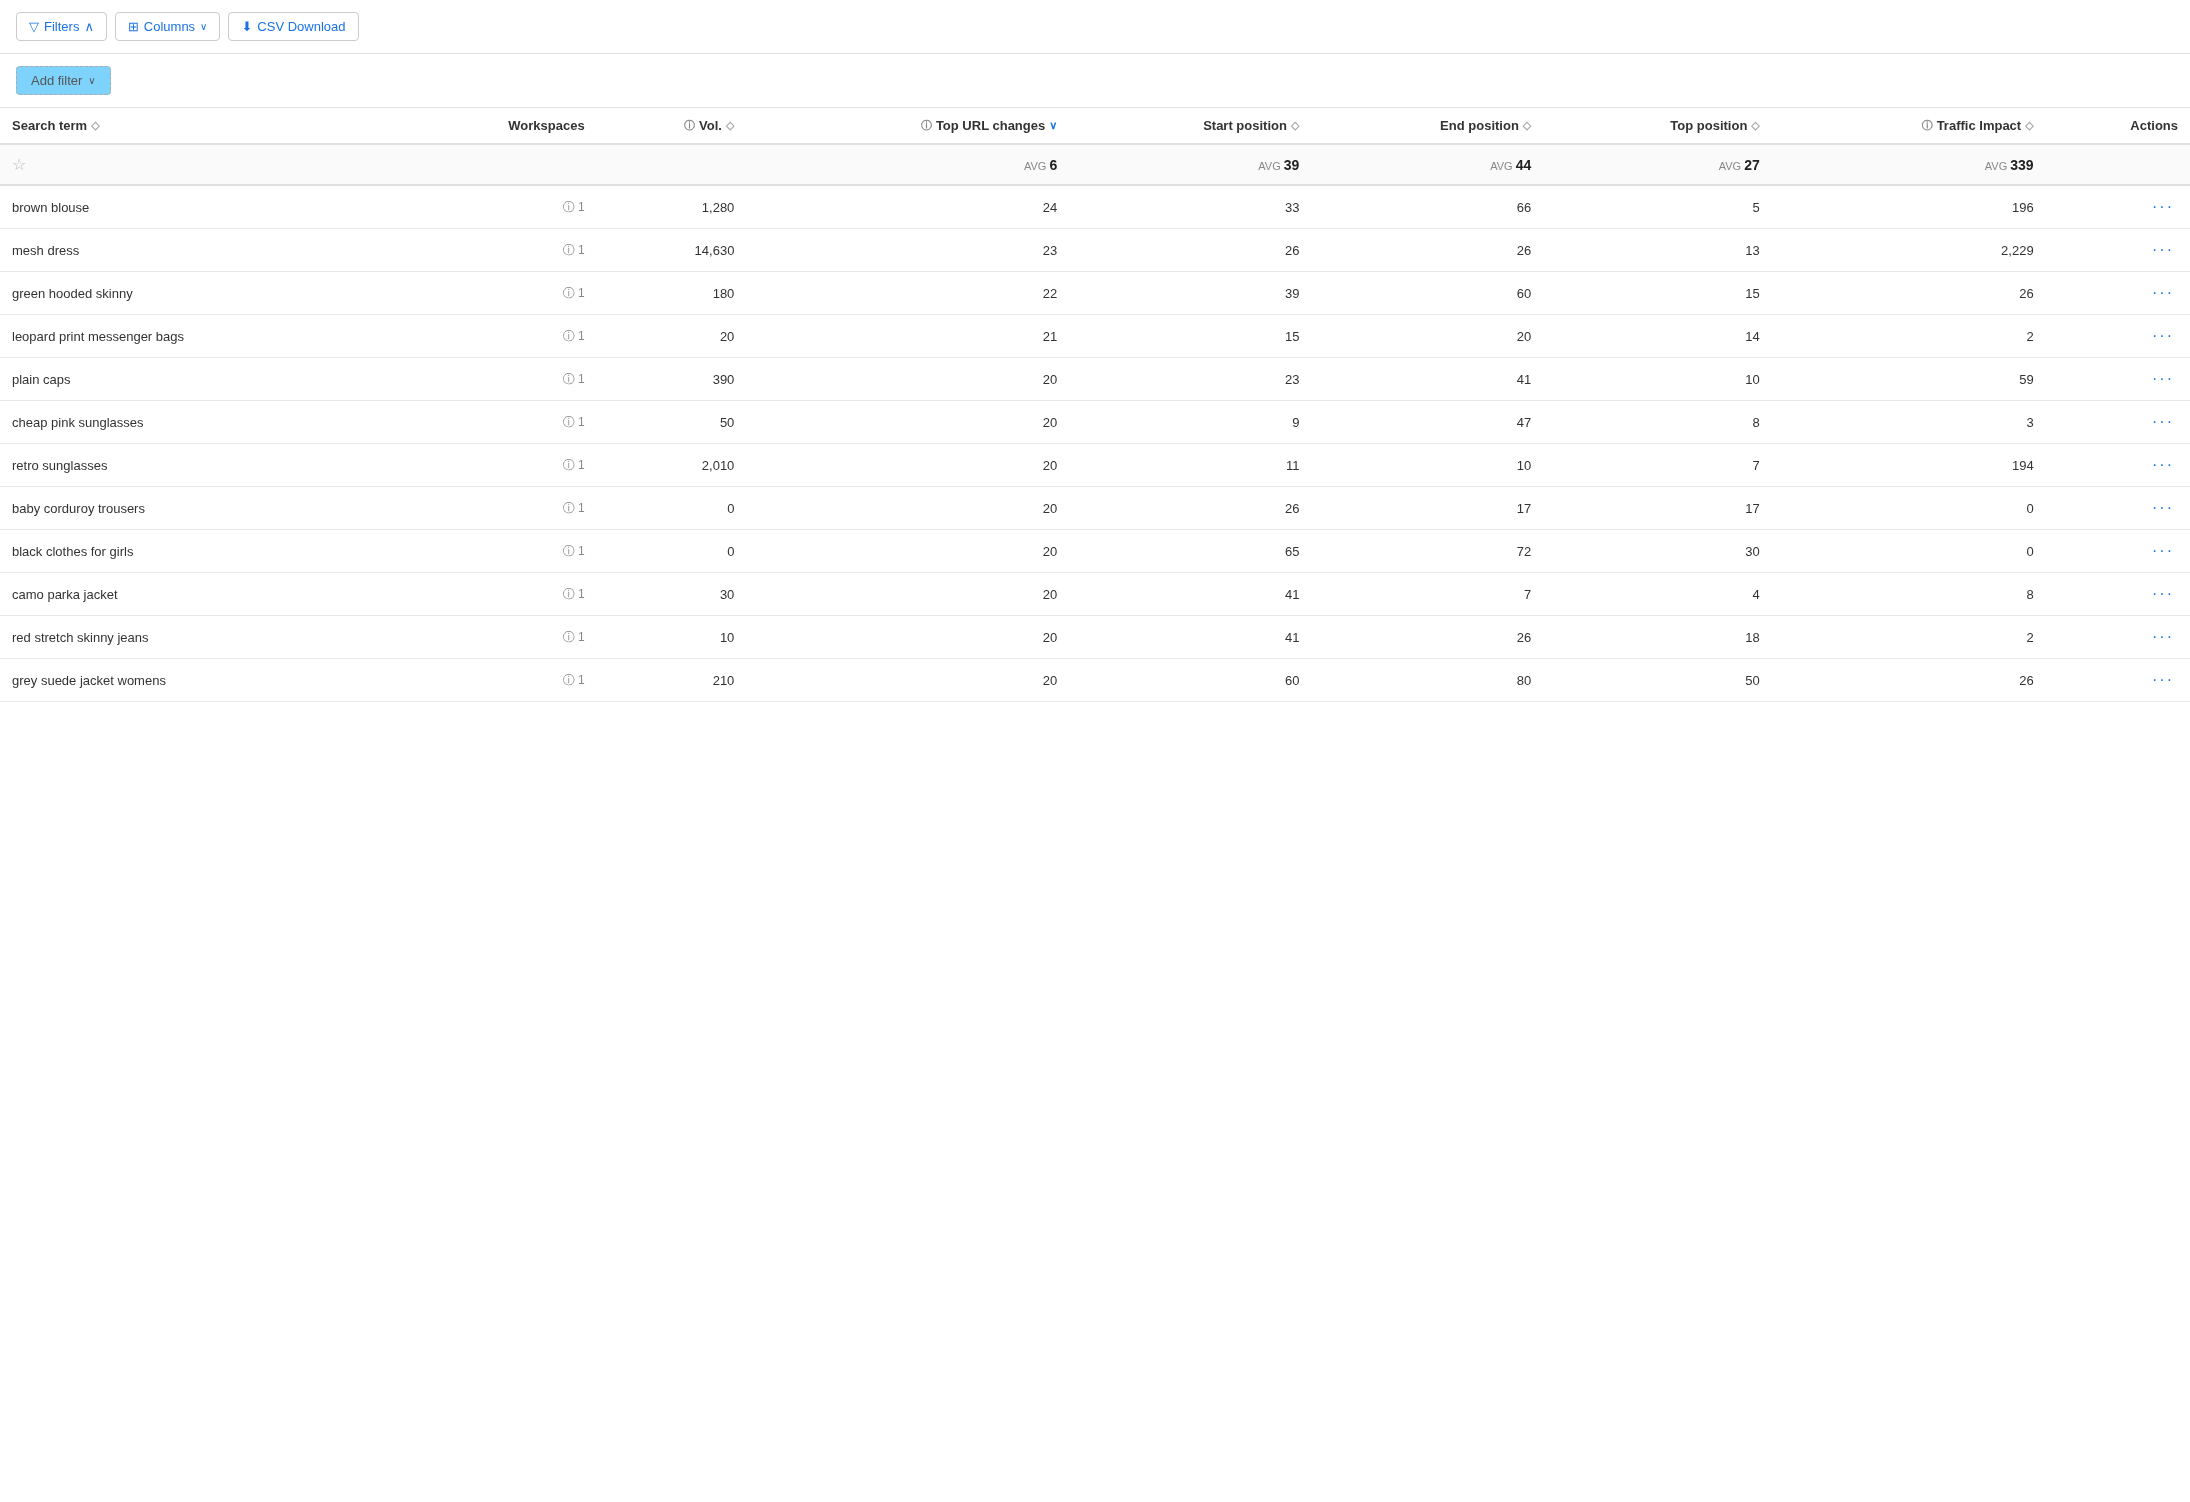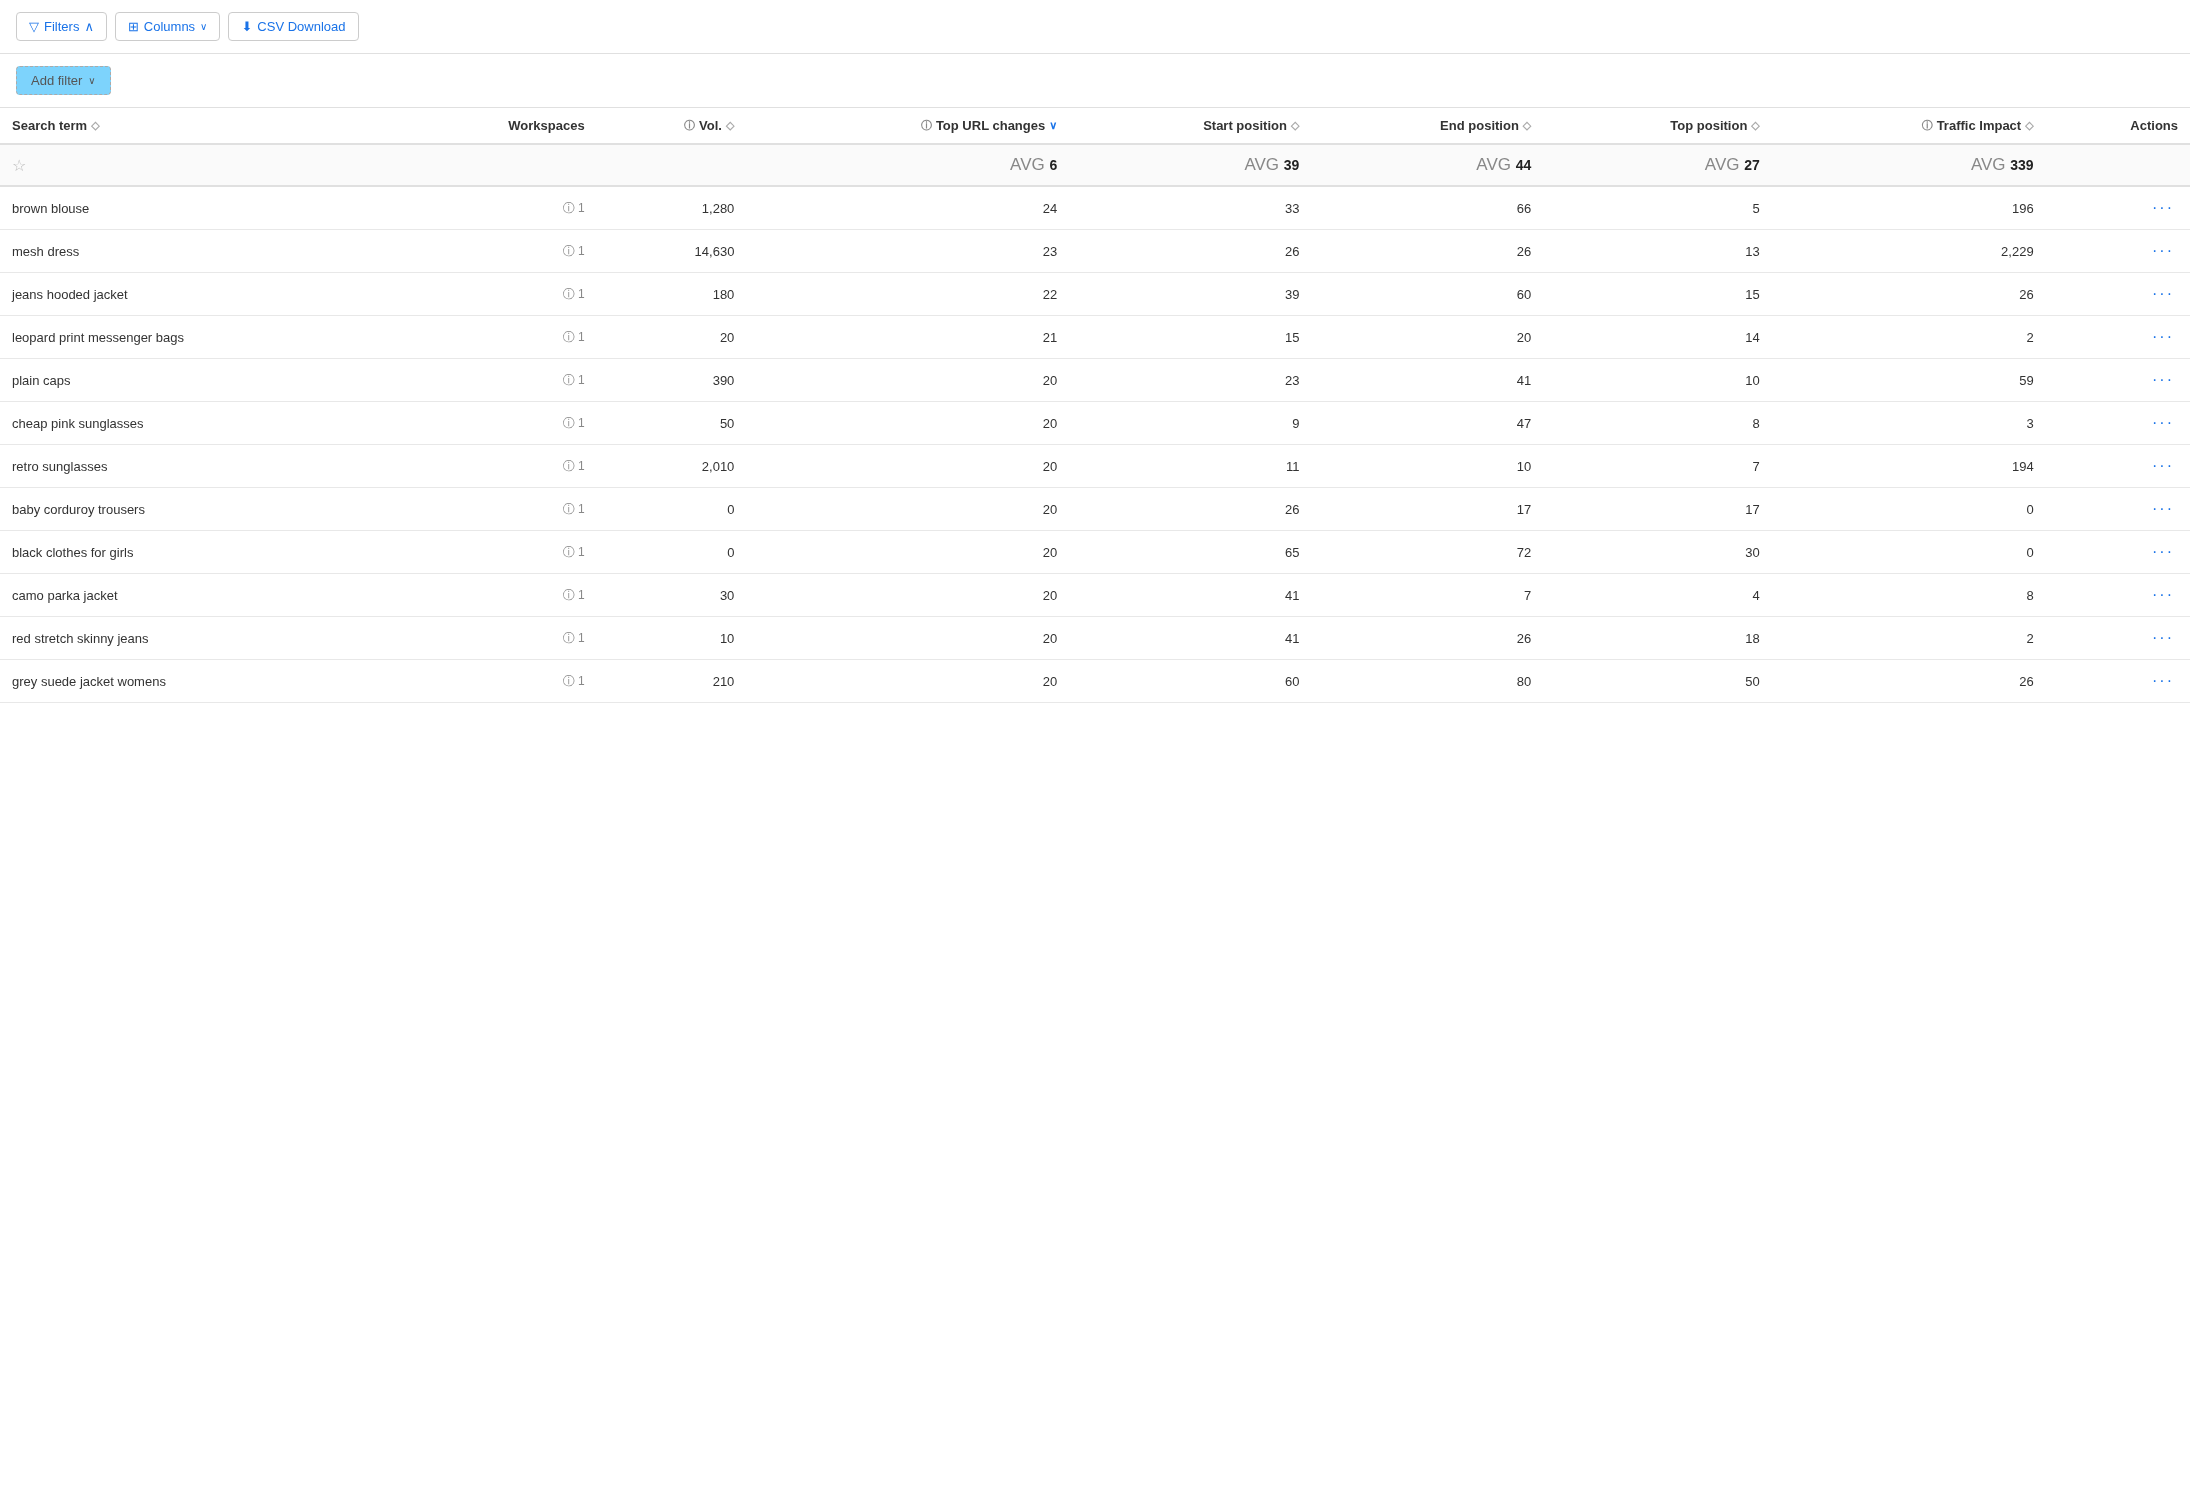--- a/index.html
+++ b/index.html
@@ -83,21 +83,21 @@
       color: #333;
     }
     tbody td.right { text-align: right; }
     .avg-row td {
       color: #555;
       font-size: 12px;
       background: #fafafa;
       border-bottom: 2px solid #e0e0e0;
     }
     .avg-val { font-weight: 700; font-size: 14px; color: #222; }
-    .avg-label { font-size: 17px; color: #888; }
+    .avg-label { font-size: 11px; color: #888; }
     .actions-btn {
       color: #1a73e8;
       cursor: pointer;
       font-size: 16px;
       letter-spacing: 2px;
       background: none;
       border: none;
       padding: 2px 4px;
     }
     .star-icon { color: #bbb; font-size: 16px; }
@@ -233,21 +233,21 @@
           <td class="right"><span style="color:#888;font-size:12px;">ⓘ 1</span></td>
           <td class="right">14,630</td>
           <td class="right">23</td>
           <td class="right">26</td>
           <td class="right">26</td>
           <td class="right">13</td>
           <td class="right">2,229</td>
           <td class="right"><button class="actions-btn">···</button></td>
         </tr>
         <tr>
-          <td>jeans hooded jacket</td>
+          <td>green hooded skinny</td>
           <td class="right"><span style="color:#888;font-size:12px;">ⓘ 1</span></td>
           <td class="right">180</td>
           <td class="right">22</td>
           <td class="right">39</td>
           <td class="right">60</td>
           <td class="right">15</td>
           <td class="right">26</td>
           <td class="right"><button class="actions-btn">···</button></td>
         </tr>
         <tr>

